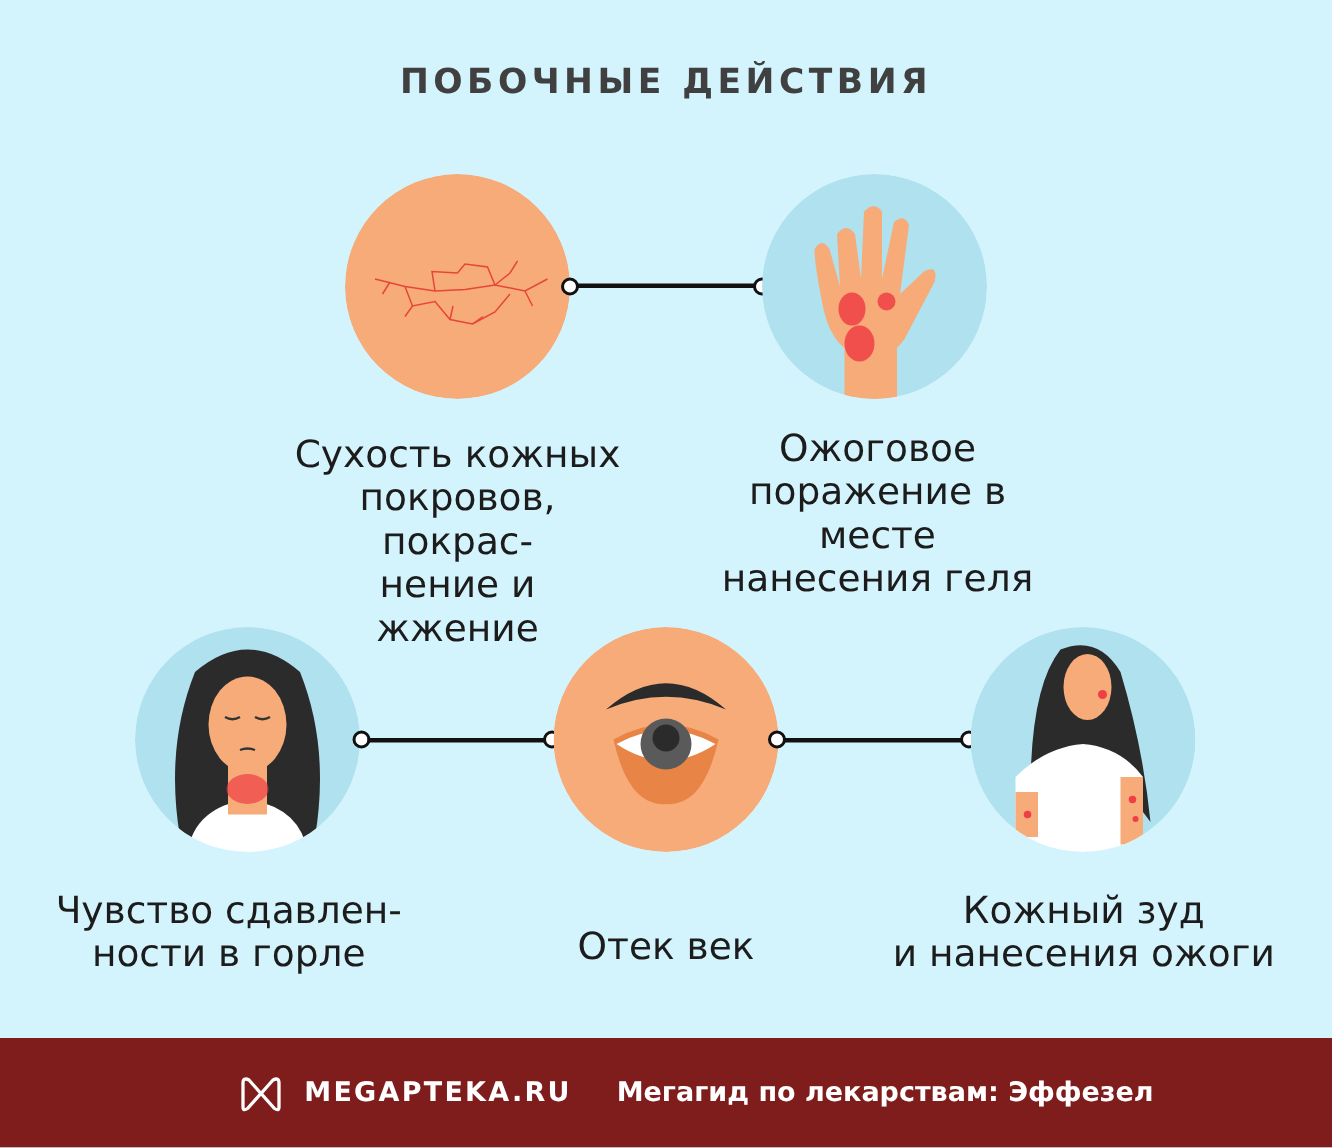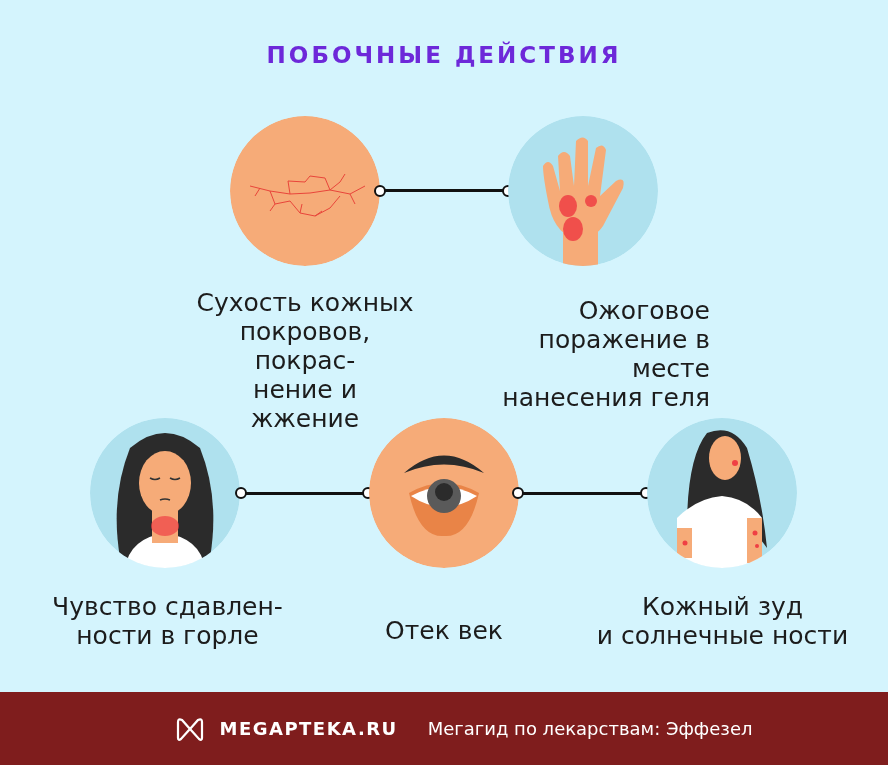--- a/index.html
+++ b/index.html
@@ -1,27 +1,27 @@
 <!DOCTYPE html>
 <html><head>
 <meta charset="utf-8">
 <style>
   * { box-sizing: border-box; margin: 0; padding: 0; }
   html, body { width: 888px; height: 765px; overflow: hidden; }
   body { background: #d4f4fd; font-family: "DejaVu Sans", sans-serif; position: relative; color: #1a1a1a; }
-  .title { position: absolute; top: 42px; left: 0; width: 888px; text-align: center; font-family: "DejaVu Sans", sans-serif; font-weight: bold; font-size: 23px; letter-spacing: 3px; color: #6d28d9; }
+  .title { position: absolute; top: 42px; left: 0; width: 888px; text-align: center; font-family: "DejaVu Sans", sans-serif; font-weight: bold; font-size: 23px; letter-spacing: 3px; color: #404040; }
   .circle { position: absolute; width: 150px; height: 150px; border-radius: 50%; overflow: hidden; }
   .circle svg { width: 100%; height: 100%; display: block; }
   .line { position: absolute; height: 3px; background: #111; }
   .dot { position: absolute; width: 12px; height: 12px; border: 2.5px solid #111; border-radius: 50%; background: #fff; }
   .caption { position: absolute; text-align: center; font-size: 25px; line-height: 29px; color: #1c1c1c; white-space: pre-line; }
   .footer { position: absolute; left: 0; top: 692px; width: 888px; height: 73px; background: #7f1d1d; display: flex; align-items: center; padding-left: 40px; justify-content: center; }
   .logo-icon { width: 30px; height: 26px; margin-right: 14px; }
   .brand { color: #fff; font-weight: bold; font-size: 18px; letter-spacing: 1.5px; margin-right: 30px; }
-  .tagline { color: #fff; font-weight: normal; font-size: 18px; }
+  .tagline { color: #fff; font-weight: bold; font-size: 18px; }
 </style>
 </head>
 <body>
 
 <div class="title">ПОБОЧНЫЕ ДЕЙСТВИЯ</div>
 
 <div class="circle" style="left:230px; top:116px;">
   <svg viewBox="0 0 150 150">
     <circle cx="75" cy="75" r="75" fill="#f6ab78"></circle>
     <g stroke="#e8453a" stroke-width="1" fill="none">
@@ -47,21 +47,21 @@
       <ellipse cx="60" cy="90" rx="9" ry="11"></ellipse>
       <ellipse cx="65" cy="113" rx="10" ry="12"></ellipse>
       <circle cx="83" cy="85" r="6"></circle>
     </g>
   </svg>
 </div>
 
 <div class="caption" style="left:195px; top:288px; width:220px;">Сухость кожных
 покровов, покрас-
 нение и жжение</div>
-<div class="caption" style="left:460px; top:296px; width:250px;text-align:right;">Ожоговое
+<div class="caption" style="left:460px; top:284px; width:250px;">Ожоговое
 поражение в месте
 нанесения геля</div>
 
 <div class="circle" style="left:90px; top:418px;">
   <svg viewBox="0 0 150 150">
     <circle cx="75" cy="75" r="75" fill="#afe1ee"></circle>
     <path d="M30 140 Q20 80 40 30 Q75 0 110 30 Q130 80 120 140Z" fill="#2b2b2b"></path>
     <path d="M35 150 Q40 120 75 115 Q110 120 115 150Z" fill="#fff"></path>
     <rect x="62" y="90" width="26" height="35" fill="#f6ab78"></rect>
     <ellipse cx="75" cy="65" rx="26" ry="32" fill="#f6ab78"></ellipse>
@@ -97,25 +97,25 @@
     <ellipse cx="78" cy="40" rx="16" ry="22" fill="#f6ab78"></ellipse>
     <circle cx="88" cy="45" r="3" fill="#ef3f44"></circle>
     <rect x="30" y="110" width="15" height="30" fill="#f6ab78"></rect>
     <rect x="100" y="100" width="15" height="45" fill="#f6ab78"></rect>
     <circle cx="38" cy="125" r="2.5" fill="#ef3f44"></circle>
     <circle cx="108" cy="115" r="2.5" fill="#ef3f44"></circle>
     <circle cx="110" cy="128" r="2" fill="#ef3f44"></circle>
   </svg>
 </div>
 
-<div class="caption" style="left:45px; top:592px; width:245px;">Чувство сдавлен-
+<div class="caption" style="left:30px; top:592px; width:245px;">Чувство сдавлен-
 ности в горле</div>
 <div class="caption" style="left:344px; top:592px; width:200px;margin-top:24px;">Отек век</div>
 <div class="caption" style="left:595px; top:592px; width:255px;">Кожный зуд
-и солнечные ности</div>
+и нанесения ожоги</div>
 
 <div class="footer">
   <svg class="logo-icon" viewBox="0 0 30 26">
     <path d="M3 22 L3 6 Q3 2 7 4 L15 13 L23 4 Q27 2 27 6 L27 22 Q27 25 24 23 L15 13 L6 23 Q3 25 3 22Z" fill="none" stroke="#fff" stroke-width="2.2"></path>
   </svg>
   <span class="brand">MEGAPTEKA.RU</span>
   <span class="tagline">Мегагид по лекарствам: Эффезел</span>
 </div>
 
 </body></html>

